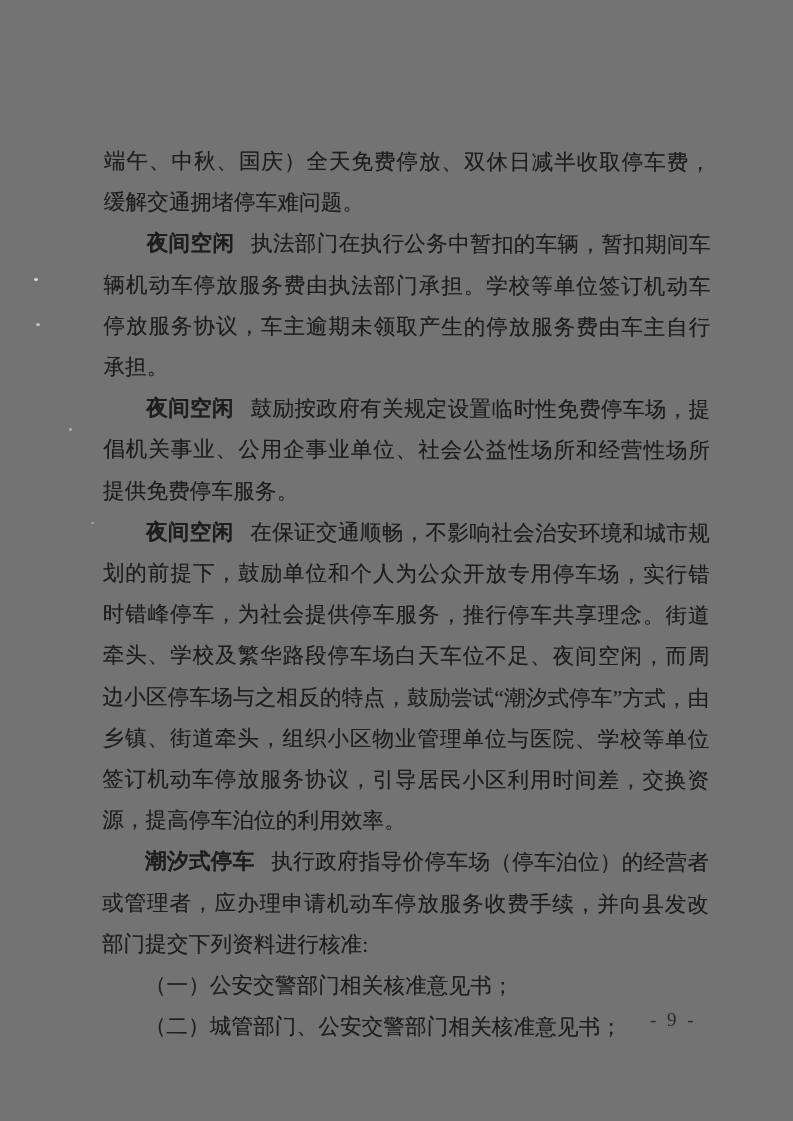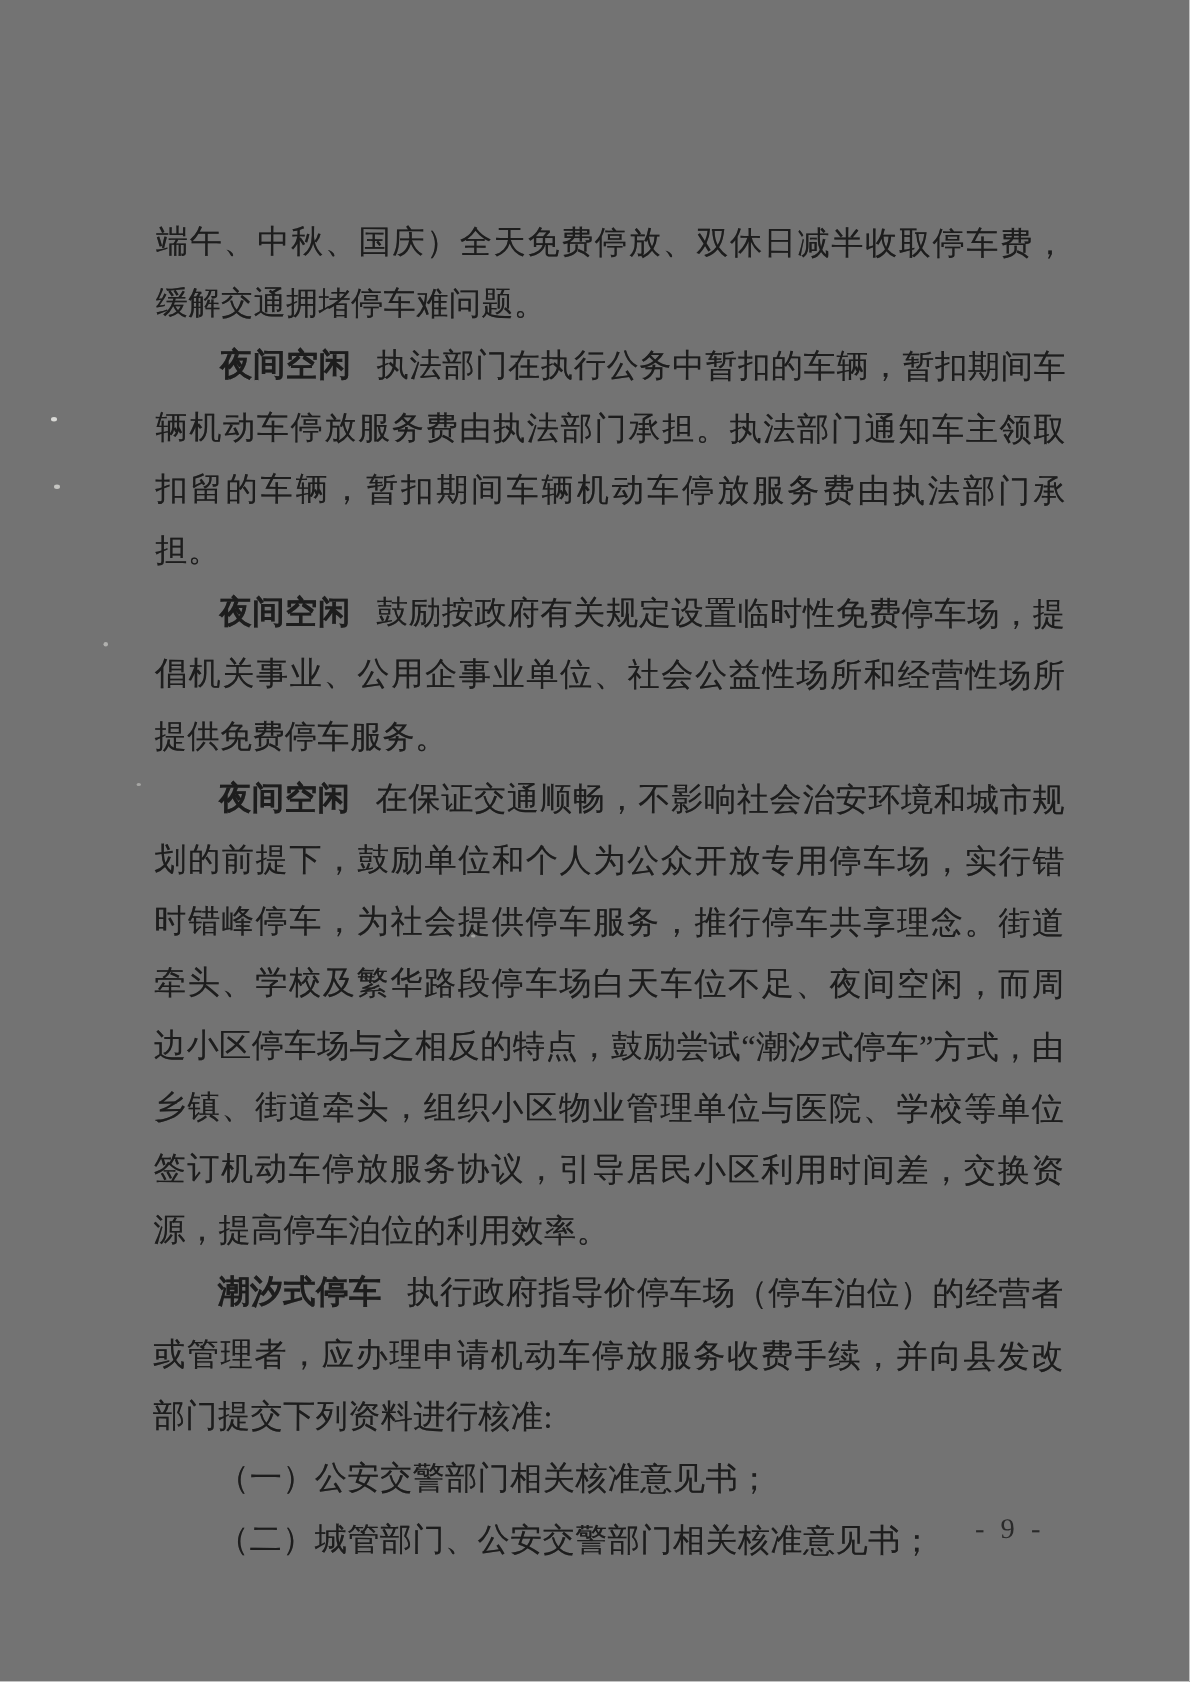--- a/index.html
+++ b/index.html
@@ -66,21 +66,21 @@
 </style>
 </head>
 <body>
 
 <div class="page">
 
   <div class="content">
 
     <p class="para"><span>端午、中秋、国庆）全天免费停放、双休日减半收取停车费，缓解交通拥堵停车难问题。</span></p>
 
-    <p class="para indent"><span class="article-heading">夜间空闲</span><span>执法部门在执行公务中暂扣的车辆，暂扣期间车辆机动车停放服务费由执法部门承担。执法部门通知车主领取扣留的车辆，暂扣期间车辆机动车停放服务费由执法部门承担。</span></p>
+    <p class="para indent"><span class="article-heading">夜间空闲</span><span>执法部门在执行公务中暂扣的车辆，暂扣期间车辆机动车停放服务费由执法部门承担。学校等单位签订机动车停放服务协议，车主逾期未领取产生的停放服务费由车主自行承担。</span></p>
 
     <p class="para indent"><span class="article-heading">夜间空闲</span><span>鼓励按政府有关规定设置临时性免费停车场，提倡机关事业、公用企事业单位、社会公益性场所和经营性场所提供免费停车服务。</span></p>
 
     <p class="para indent"><span class="article-heading">夜间空闲</span><span>在保证交通顺畅，不影响社会治安环境和城市规划的前提下，鼓励单位和个人为公众开放专用停车场，实行错时错峰停车，为社会提供停车服务，推行停车共享理念。街道牵头、学校及繁华路段停车场白天车位不足、夜间空闲，而周边小区停车场与之相反的特点，鼓励尝试“潮汐式停车”方式，由乡镇、街道牵头，组织小区物业管理单位与医院、学校等单位签订机动车停放服务协议，引导居民小区利用时间差，交换资源，提高停车泊位的利用效率。</span></p>
 
     <p class="para indent"><span class="article-heading">潮汐式停车</span><span>执行政府指导价停车场（停车泊位）的经营者或管理者，应办理申请机动车停放服务收费手续，并向县发改部门提交下列资料进行核准:</span></p>
 
     <p class="para indent"><span>（一）公安交警部门相关核准意见书；</span></p>
 
     <p class="para indent"><span>（二）城管部门、公安交警部门相关核准意见书；</span></p>

